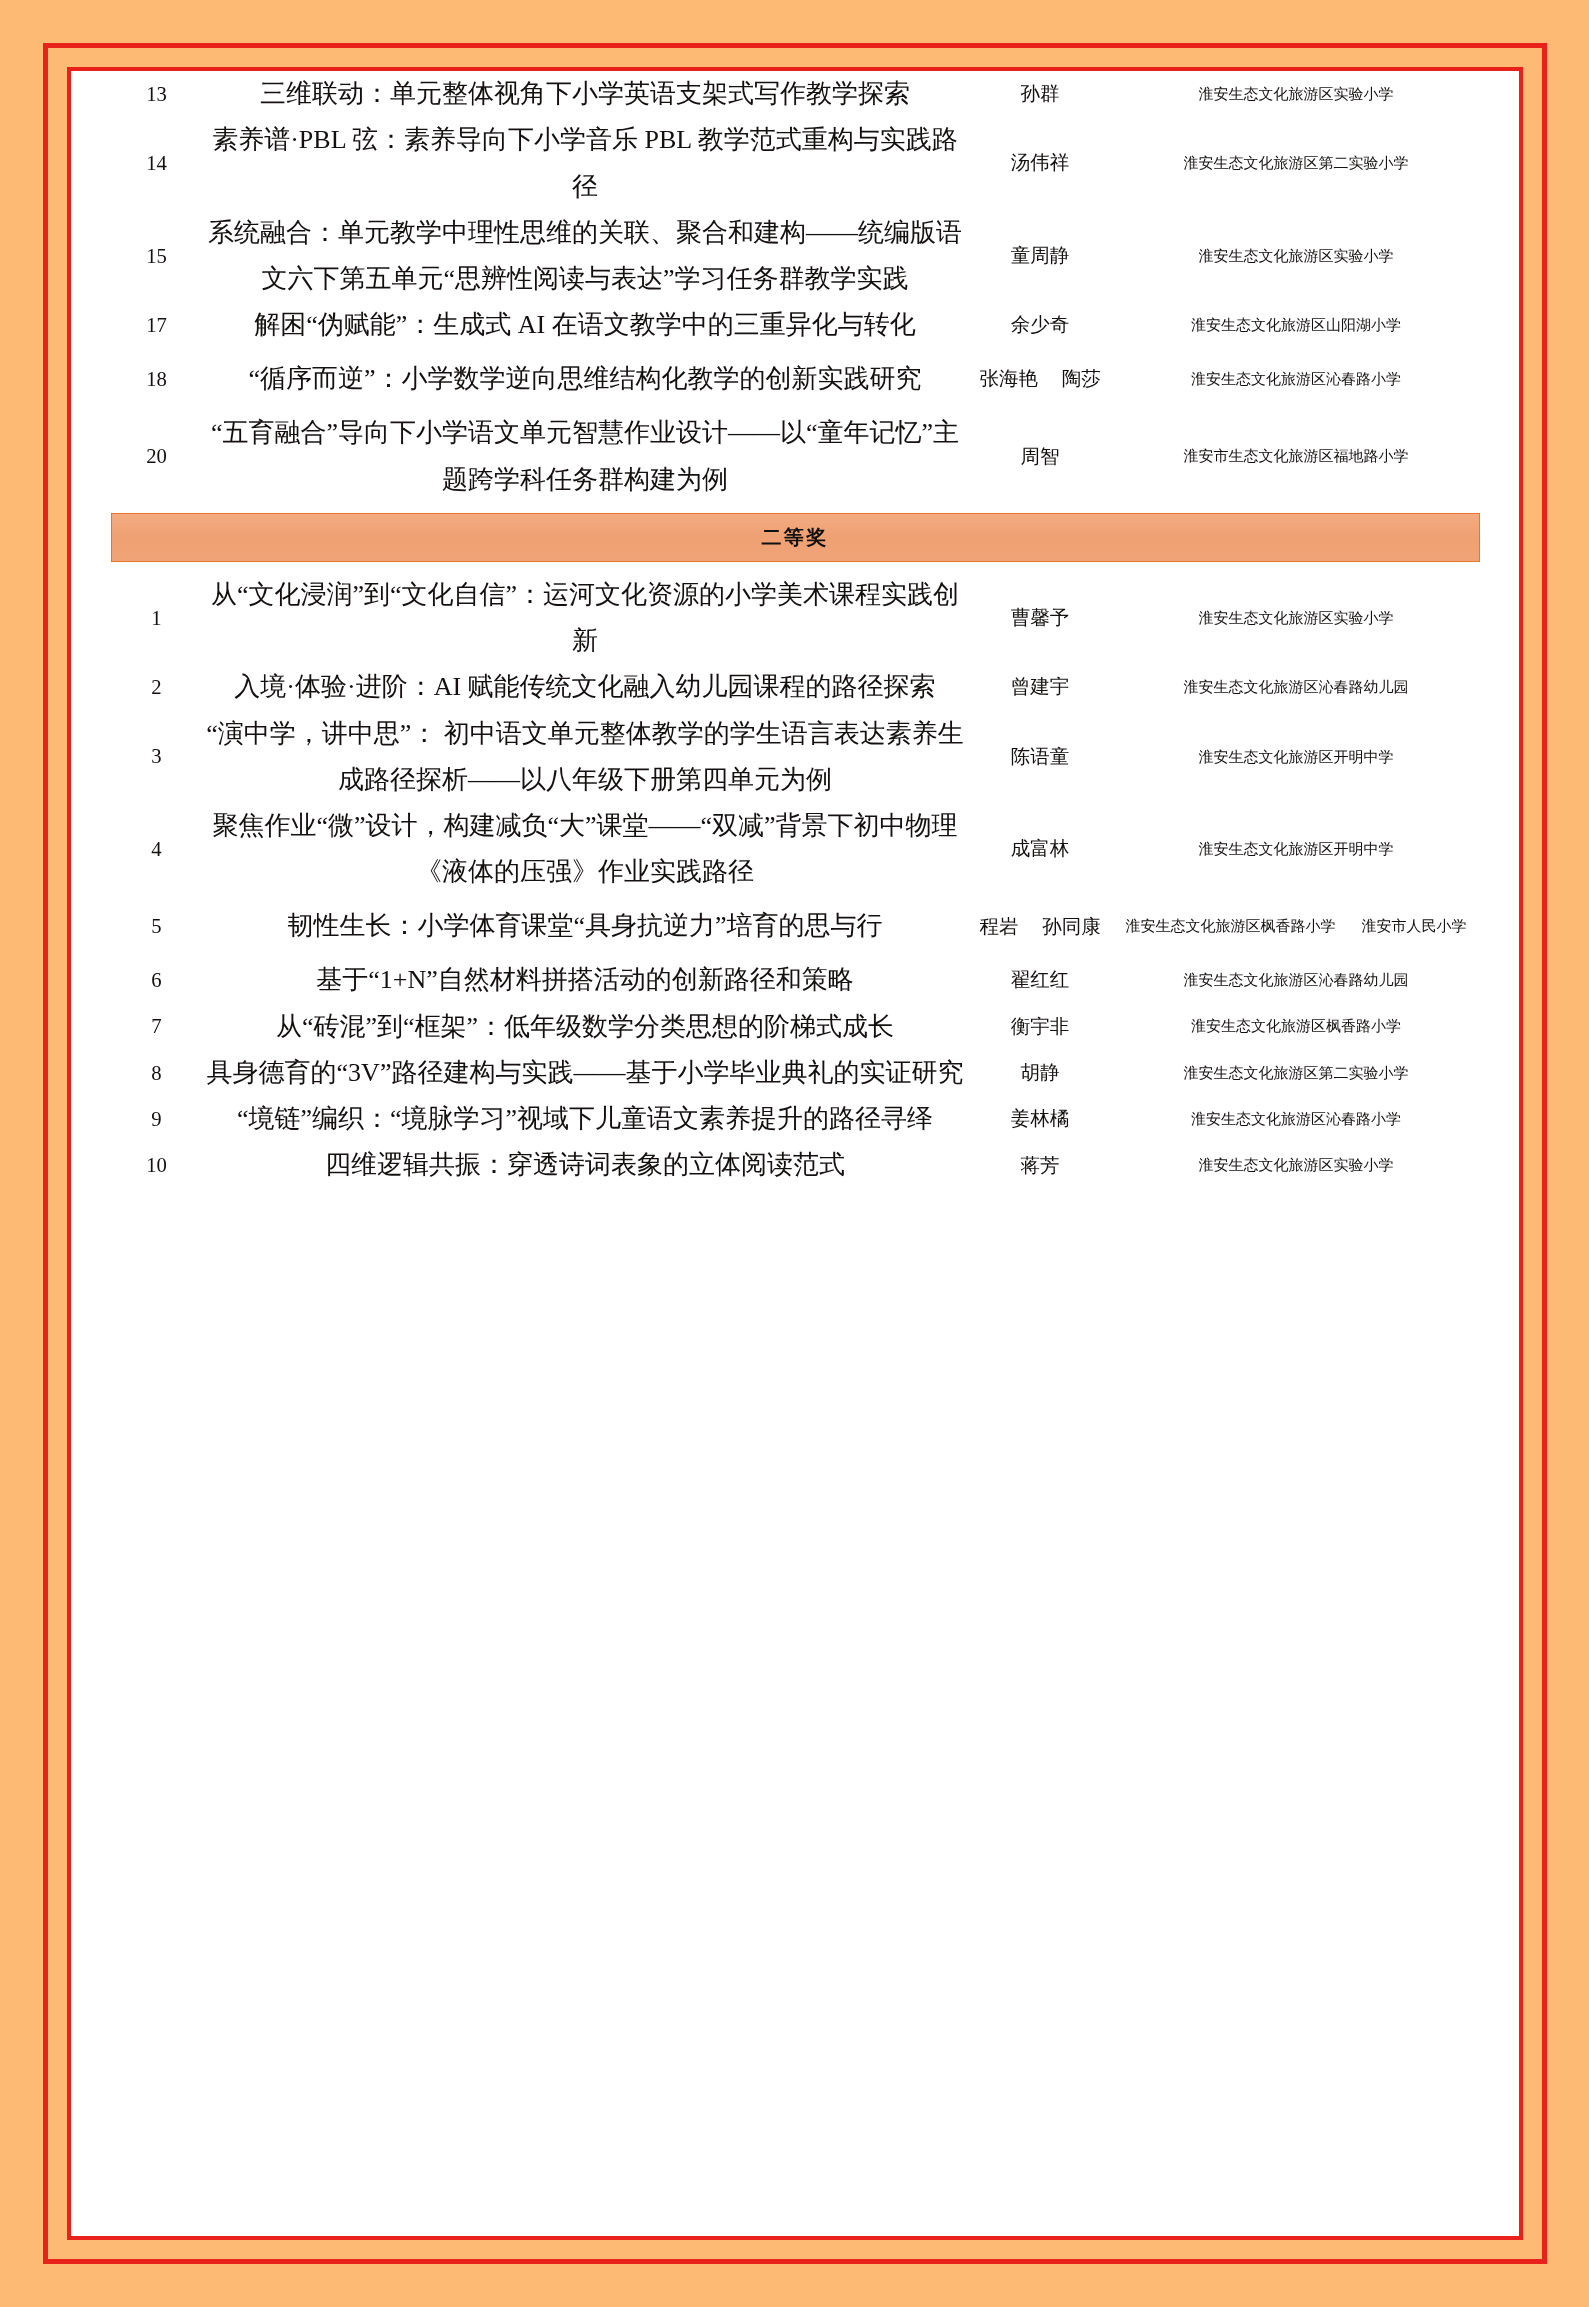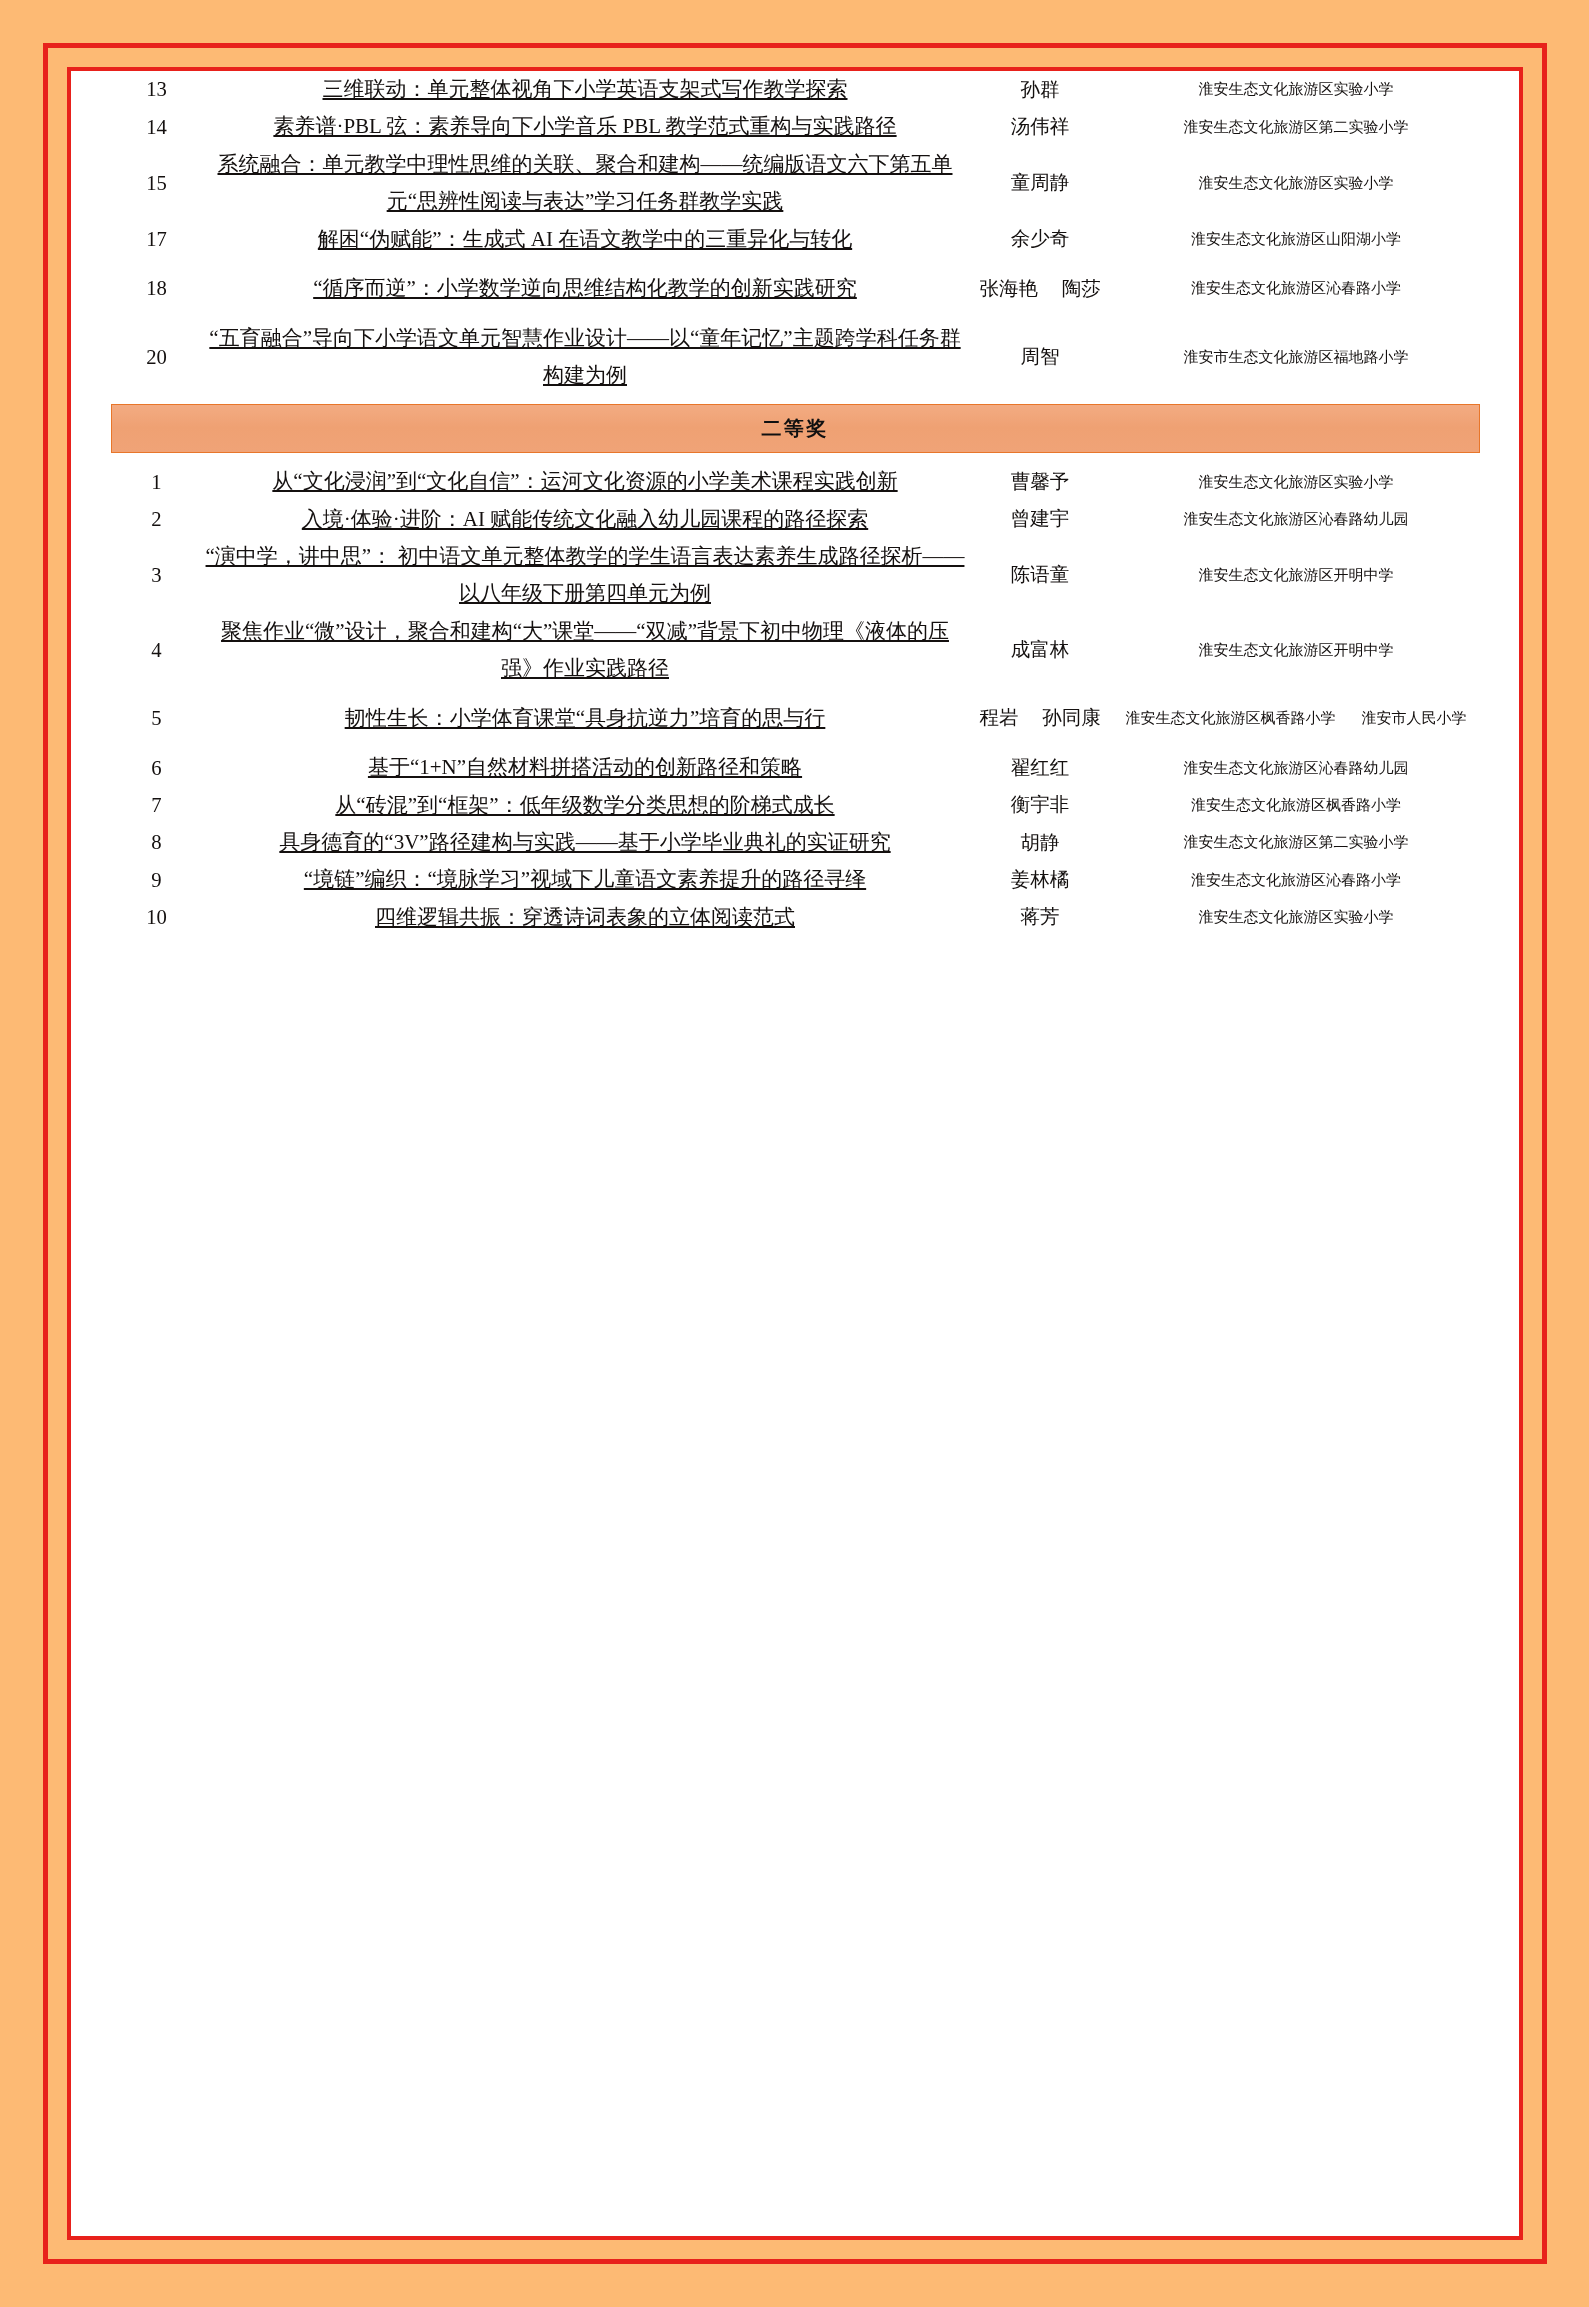--- a/index.html
+++ b/index.html
@@ -72,25 +72,24 @@
   col.c-school { width: 367px; }
 
   .cell-no {
     text-align: center;
     font-size: 20.7px;
     font-family: "Liberation Serif", "DejaVu Serif", serif;
     line-height: 1.2;
   }
   .cell-title {
     text-align: center;
-    font-size: 21px;
+    font-size: 26px;
     line-height: 1.78;
     padding: 11.5px 13.8px;
     font-family: "Liberation Serif", "DejaVu Serif", serif;
-    text-decoration: underline;
   }
   .cell-author {
     text-align: center;
     font-size: 19.5px;
     line-height: 1.75;
     font-family: "Liberation Serif", "DejaVu Serif", serif;
   }
   .cell-school {
     text-align: center;
     font-size: 15px;
@@ -208,21 +207,21 @@
             <td class="cell-school">淮安生态文化旅游区沁春路幼儿园</td>
           </tr>
           <tr>
             <td class="cell-no">3</td>
             <td class="cell-title">“演中学，讲中思”： 初中语文单元整体教学的学生语言表达素养生成路径探析——以八年级下册第四单元为例</td>
             <td class="cell-author">陈语童</td>
             <td class="cell-school">淮安生态文化旅游区开明中学</td>
           </tr>
           <tr>
             <td class="cell-no">4</td>
-            <td class="cell-title">聚焦作业“微”设计，聚合和建构“大”课堂——“双减”背景下初中物理《液体的压强》作业实践路径</td>
+            <td class="cell-title">聚焦作业“微”设计，构建减负“大”课堂——“双减”背景下初中物理《液体的压强》作业实践路径</td>
             <td class="cell-author">成富林</td>
             <td class="cell-school">淮安生态文化旅游区开明中学</td>
           </tr>
           <tr>
             <td class="cell-no">5</td>
             <td class="cell-title">韧性生长：小学体育课堂“具身抗逆力”培育的思与行</td>
             <td class="cell-author">
               <div class="sub-list">
                 <div class="sub-item">程岩</div>
                 <div class="sub-item">孙同康</div>

